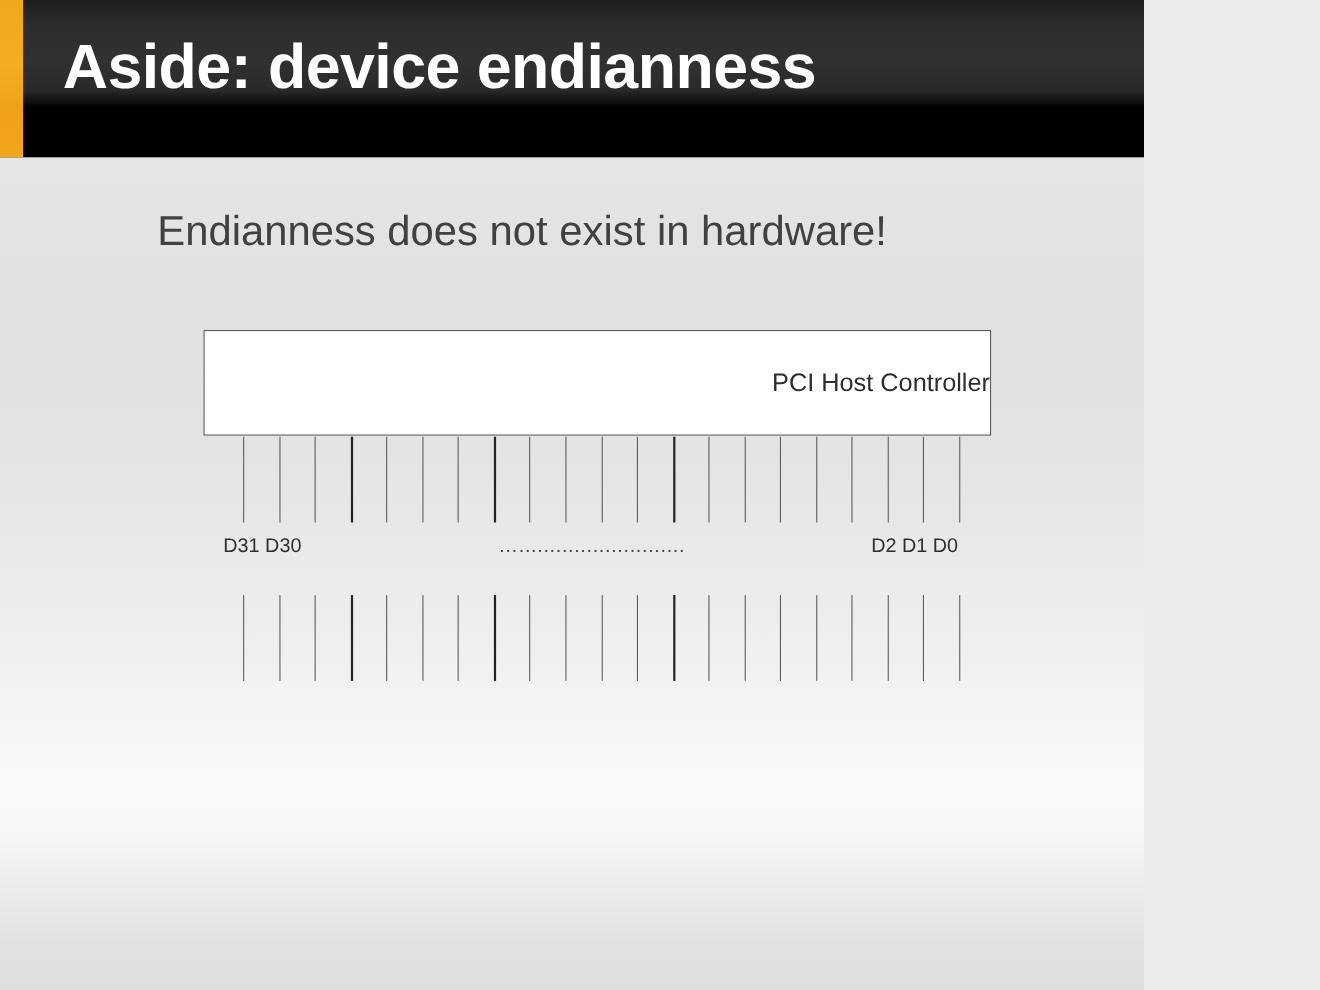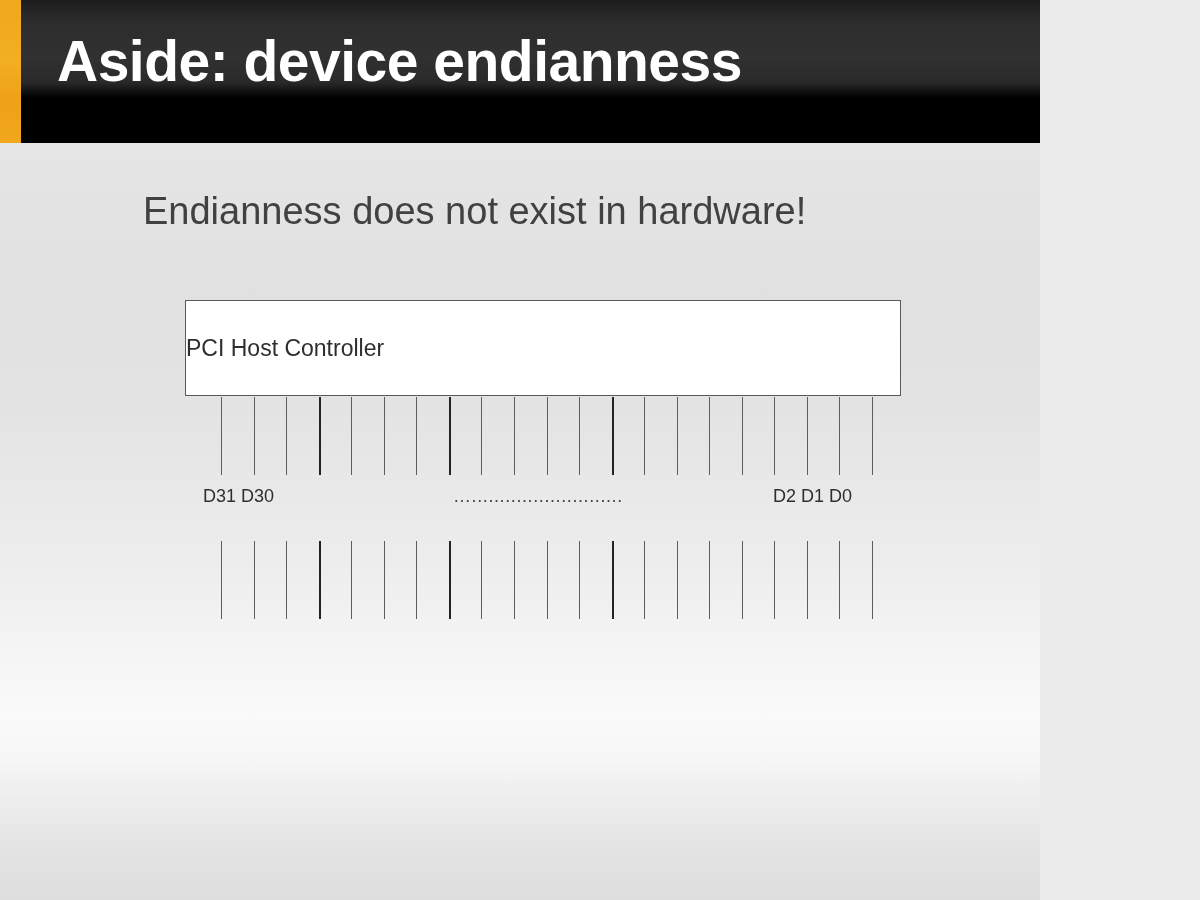--- a/index.html
+++ b/index.html
@@ -116,21 +116,21 @@
     box-sizing: border-box;
   }
   #box-pci  { top: 0px; }
   #box-e1000 { top: 320px; }
   .dev-box-label {
     position: absolute;
     left: 0;
     right: 0;
     top: 50%;
     transform: translateY(-50%);
-    text-align: left;
+    text-align: right;
     font-size: 23px;
     color: #2e2e2e;
     white-space: nowrap;
   }
 
   .pin-group {
     position: absolute;
     left: 0;
     width: 716px;
   }
@@ -155,21 +155,21 @@
   }
   .pin-label {
     position: absolute;
     top: 0;
     font-size: 18px;
     color: #2e2e2e;
     white-space: nowrap;
   }
   #label-left   { left: 18px; }
   #label-dots   { left: 268px; letter-spacing: 0.6px; color: #444; }
-  #label-right  { left: 588px; }
+  #label-right  { left: 607px; }
 </style>
 </head>
 <body>
 
 <div id="slide">
 
   <div id="header-band"></div>
   <div id="header-accent"></div>
   <div id="slide-title">Aside: device endianness</div>
 

